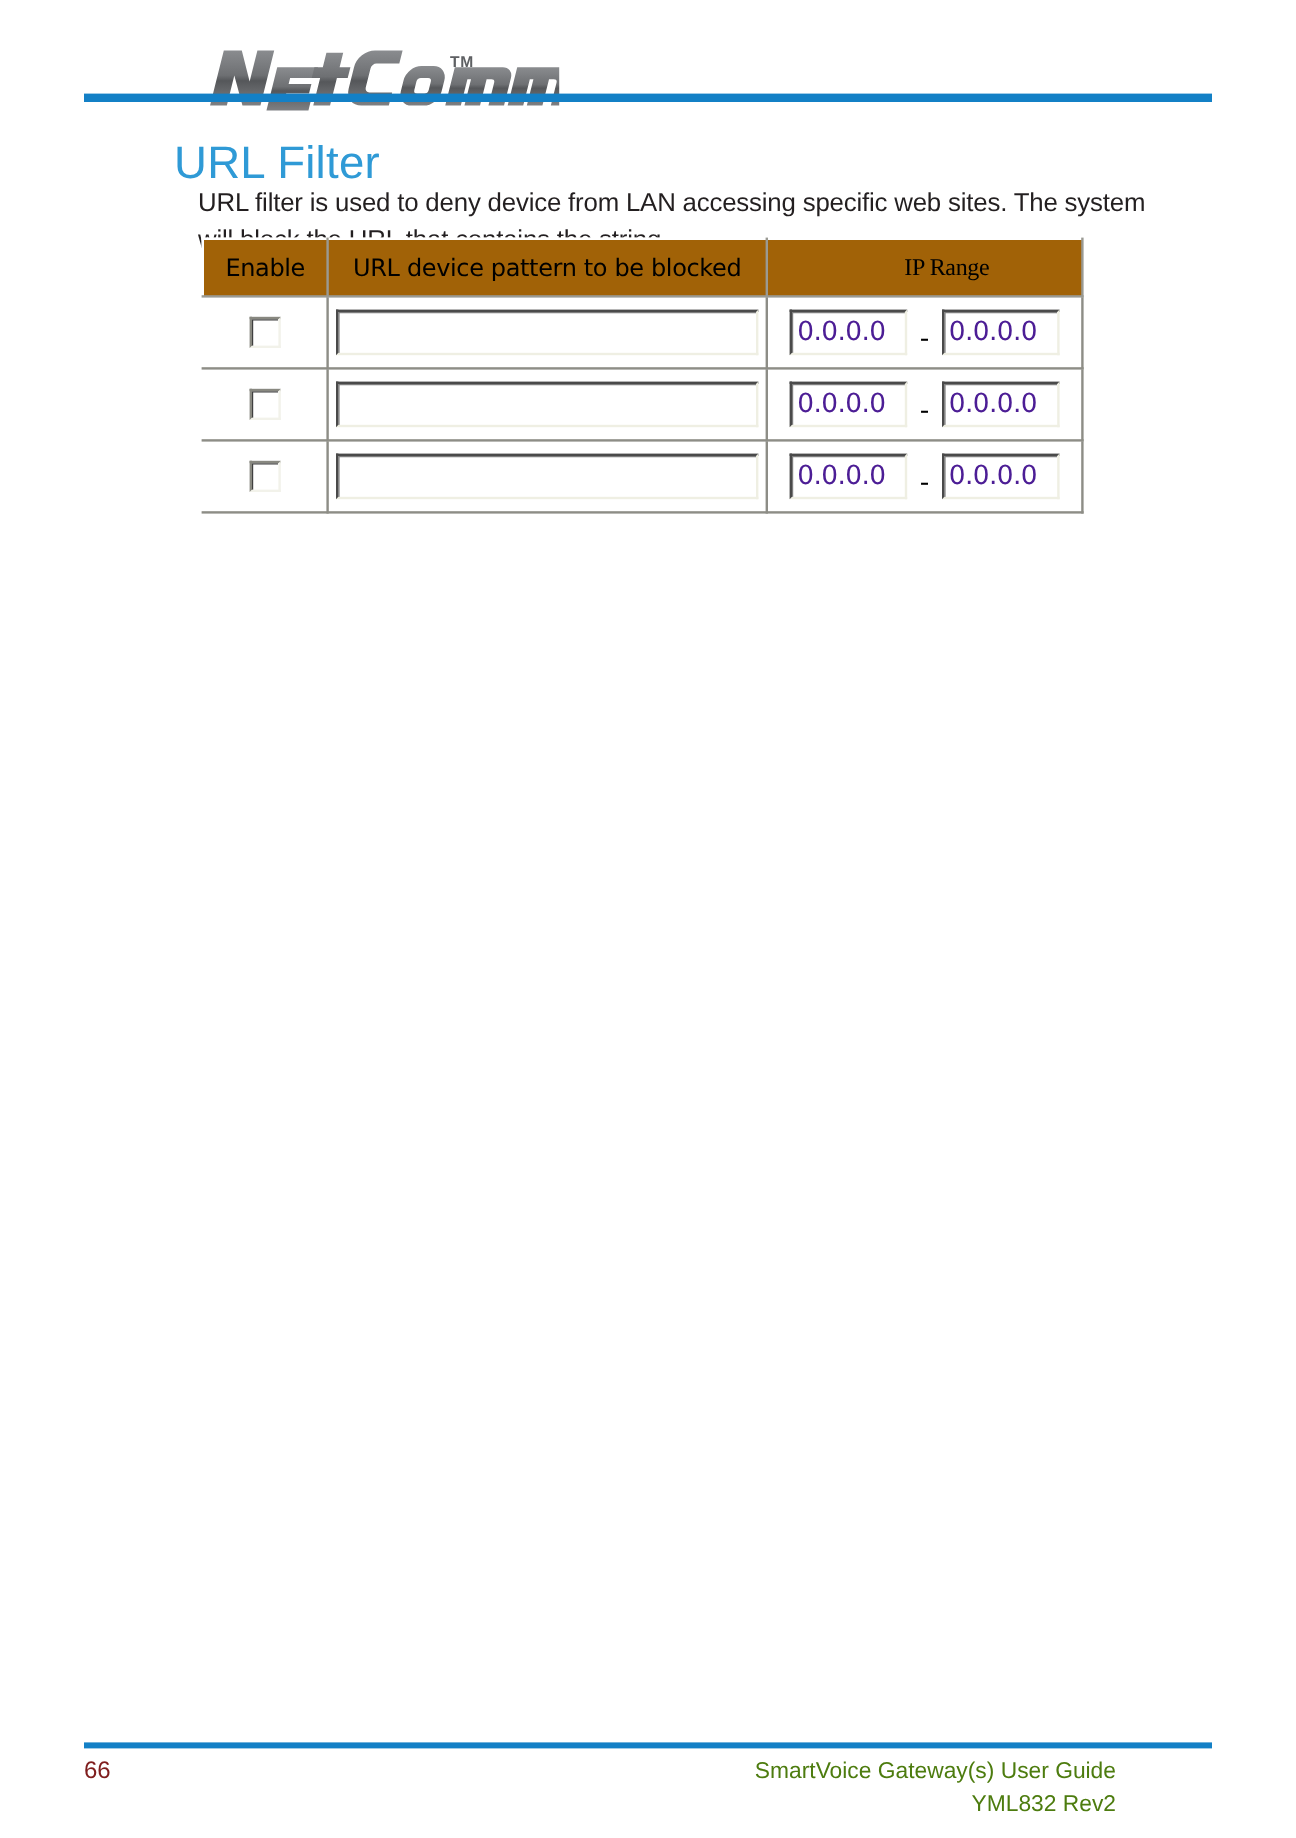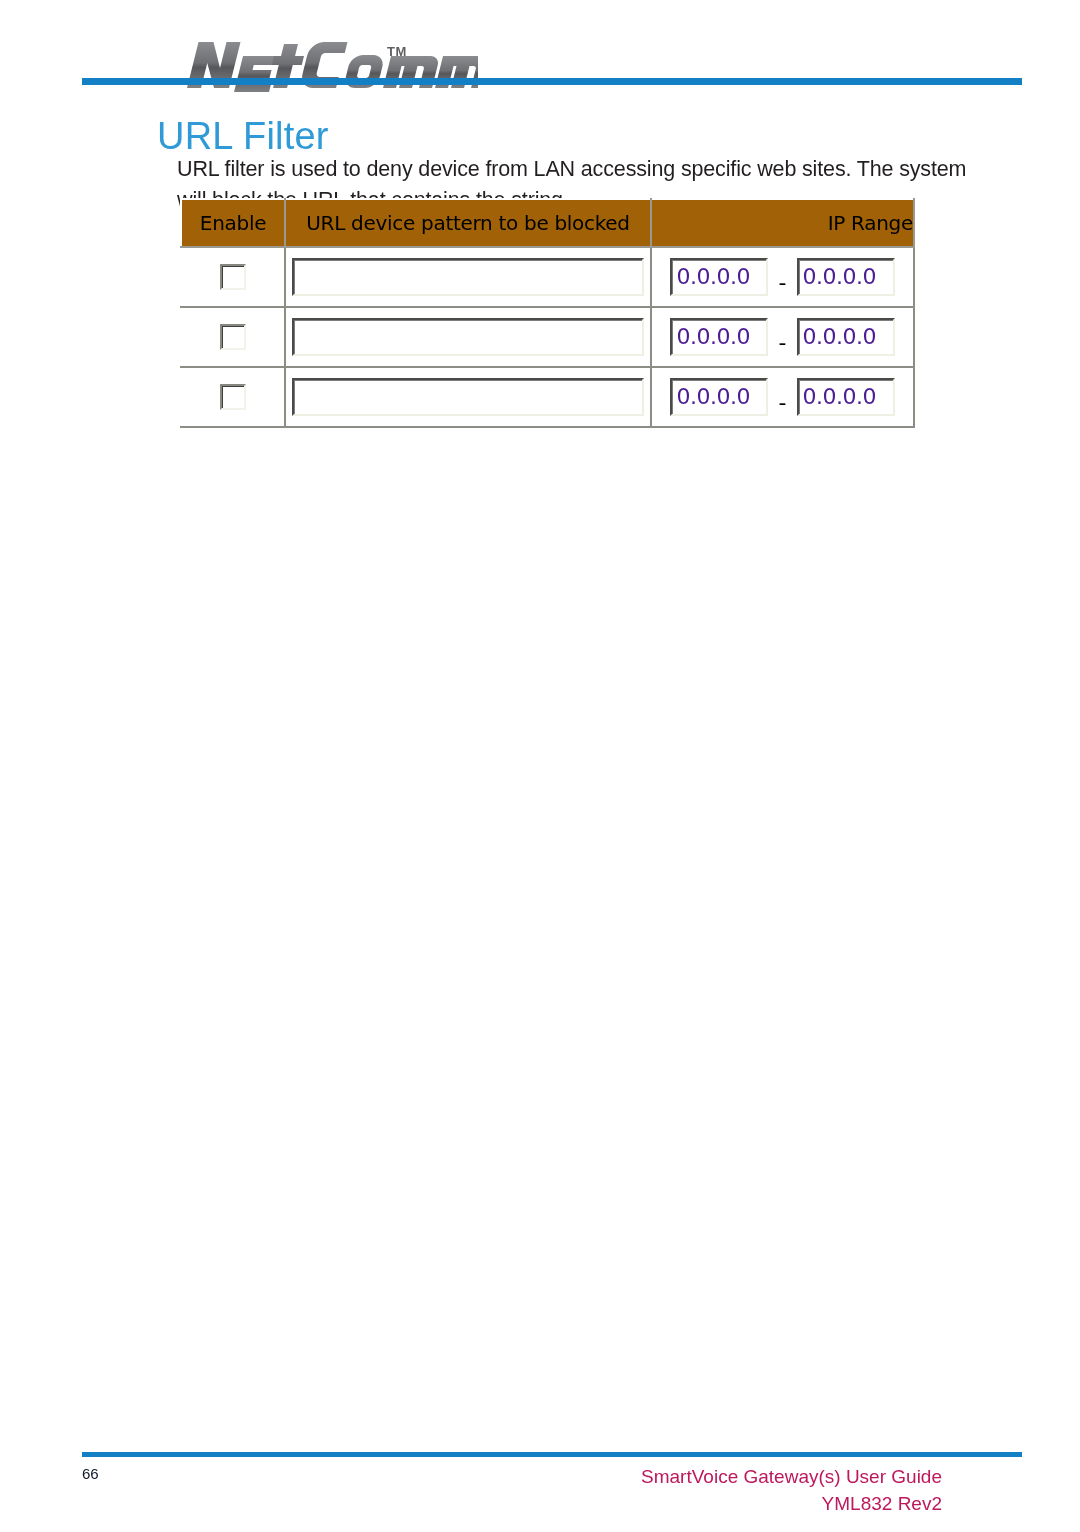--- a/index.html
+++ b/index.html
@@ -15,21 +15,20 @@
     color: #231f20;
     overflow: hidden;
   }
 
   
   .page {
     position: absolute;
     inset: 0;
     width: 1000px;
     height: 1532px;
-    margin-left: 12px;
   }
 
   
   .header {
     position: absolute;
     left: 0;
     top: 0;
     width: 1080px;
     height: 90px;
   }
@@ -128,22 +127,23 @@
 
   .cell-center {
     text-align: center;
   }
   .cell-ip {
     text-align: center;
     white-space: nowrap;
   }
   .ip-head-inner {
     display: block;
-    text-align: right;
+    text-align: center;
     padding-left: 37px;
+    font-family: Liberation Serif, serif;
   }
 
   
   .cb {
     display: inline-block;
     width: 22px;
     height: 22px;
     background: #ffffff;
     border: 2px solid;
     border-color: #888880 #f2f2ea #f2f2ea #888880;
@@ -190,31 +190,31 @@
     left: 70px;
     top: 1452px;
     width: 940px;
     height: 5px;
     background: #1380c6;
   }
   .page-num {
     position: absolute;
     left: 70px;
     top: 1465px;
-    font-size: 15px;
-    color: #0f172a;
+    font-size: 20px;
+    color: #7f1d1d;
   }
   .footer-right {
     position: absolute;
     right: 70px;
     top: 1463px;
     text-align: right;
     font-size: 19px;
     line-height: 27px;
-    color: #be185d;
+    color: #4d7c0f;
   }
   .footer-right div { white-space: nowrap; }
 </style>
 </head>
 <body>
 
 <div class="page">
 
   <div class="header">
 

